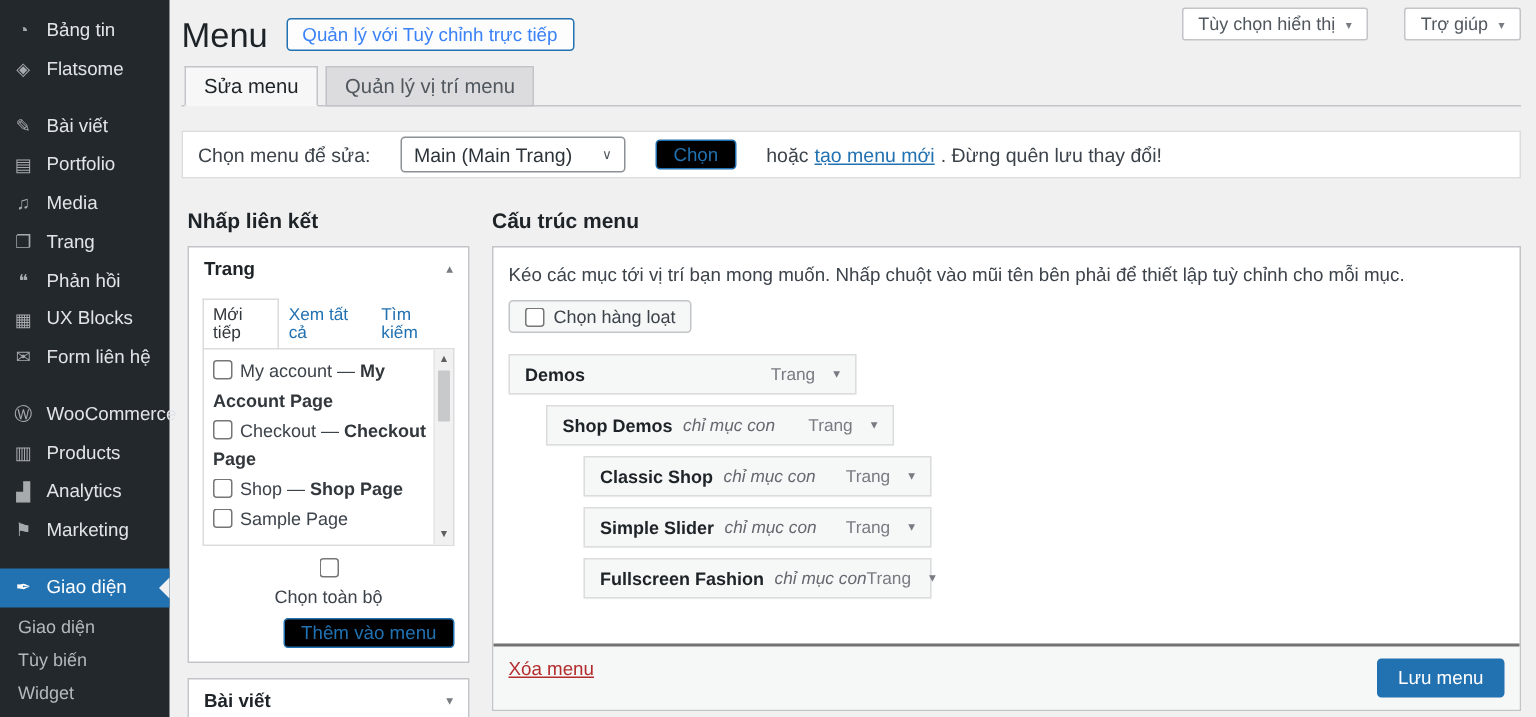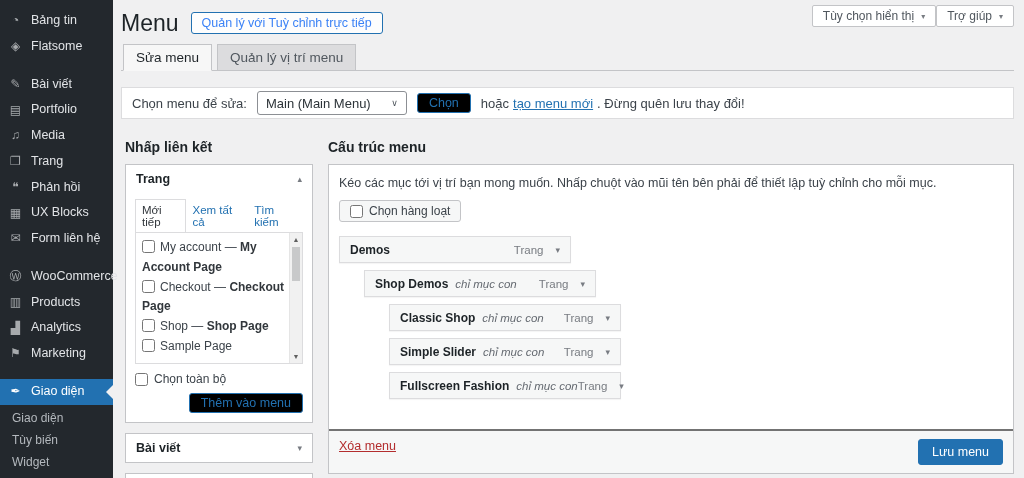--- a/index.html
+++ b/index.html
@@ -22,39 +22,39 @@
   .sb-item.active .icon{ color:#fff; }
   .sb-item.active::after{ content:""; position:absolute; right:0; top:50%;
     margin-top:-7px; border:7px solid transparent; border-right-color:#f0f0f1; }
   .sb-sub{ padding:2px 0 6px; }
   .sb-sub-item{ padding:4px 8px 4px 12px; color:#b4b9be; font-size:12px; cursor:pointer;}
   .sb-sub-item.current{ color:#fff; font-weight:bold; }
 
   
   .main{ margin-left:113px; height:478px; position:relative; padding:0 10px 0 8px; }
 
-  .screen-meta{ position:absolute; top:5px; right:10px; display:flex; gap:0; }
+  .screen-meta{ position:absolute; top:5px; right:10px; display:flex; gap:24px; }
   .meta-btn{ background:#fff; border:1px solid #c3c4c7; border-radius:2px;
     padding:3px 10px; font-size:12px; color:#50575e; display:flex; align-items:center;
     gap:7px; cursor:pointer; }
   .caret-sm{ font-size:8px; color:#787c82; }
 
   .header-row{ padding-top:10px; display:flex; align-items:center; gap:12px; }
   h1{ font-size:23px; font-weight:400; color:#1d2327; line-height:26px; }
   .btn-outline{ background:#fdfdfd; border:1px solid #2271b1; color:#3b82f6;
     border-radius:3px; padding:3px 10px; font-size:12.5px; cursor:pointer;
     font-family:inherit; }
 
   .nav-tabs{ margin-top:8px; border-bottom:1px solid #c3c4c7; display:flex; padding-left:2px;}
   .nav-tab{ padding:5px 12px; font-size:13.5px; border:1px solid #c3c4c7;
     margin:0 5px -1px 0; background:#dcdcde; color:#50575e; cursor:pointer; }
   .nav-tab.active{ background:#f7f7f7; color:#1d2327; border-bottom-color:#f7f7f7; }
 
   .manage-menus{ margin-top:16px; background:#fff; border:1px solid #dcdcde;
-    padding:3px 10px; display:flex; align-items:center; gap:10px; height:32px;}
+    padding:3px 10px; display:flex; align-items:center; gap:20px; height:32px;}
   .select-box{ width:150px; height:24px; border:1px solid #8c8f94; border-radius:3px;
     background:#fff; display:flex; align-items:center; justify-content:space-between;
     padding:0 8px; color:#2c3338; cursor:pointer; }
   .select-chevron{ font-size:9px; color:#50575e; }
   .btn-small{ background:#000000; border:1px solid #2271b1; color:#2271b1;
     border-radius:3px; padding:2px 11px; font-size:12.5px; cursor:pointer;
     font-family:inherit;}
   .manage-text{ display:flex; align-items:center; gap:4px; color:#3c434a; }
   .link{ color:#2271b1; text-decoration:underline; }
 
@@ -80,21 +80,21 @@
   .page-item input{ margin-right:5px; vertical-align:-2px; }
   .bold-part{ font-weight:700; color:#32373c; }
   .scrollbar{ position:absolute; right:0; top:0; bottom:0; width:13px;
     background:#f1f1f1; border-left:1px solid #e5e5e5; }
   .sb-arrow{ height:13px; display:flex; align-items:center; justify-content:center;
     font-size:7px; color:#606060; cursor:pointer; }
   .sb-arrow.down{ position:absolute; bottom:0; left:0; right:0; }
   .sb-thumb{ position:absolute; top:14px; left:2px; right:2px; height:34px;
     background:#c8c9ca; cursor:grab; }
   .select-all-row{ margin-top:8px; display:flex; align-items:center; gap:6px;
-    font-size:12px; color:#3c434a; }
+    font-size:12px; color:#3c434a;flex-direction:column; }
   .add-btn-row{ text-align:right; margin-top:7px; }
 
   
   .menu-panel{ background:#fff; border:1px solid #c3c4c7; height:310px;
     display:flex; flex-direction:column; }
   .name-row{ display:flex; align-items:center; gap:12px; padding:8px 10px;
     border-bottom:1px solid #dcdcde; flex:none; }
   .name-row label{ color:#3c434a; font-size:12.5px; }
   .name-input{ width:220px; height:25px; border:1px solid #8c8f94; border-radius:3px;
     padding:0 8px; font-size:13px; color:#2c3338; font-family:inherit; }
@@ -208,21 +208,21 @@
   </div>
 
   <div class="nav-tabs">
     <div class="nav-tab active">Sửa menu</div>
     <div class="nav-tab">Quản lý vị trí menu</div>
   </div>
 
   <div class="manage-menus">
     <span>Chọn menu để sửa:</span>
     <div class="select-box">
-      <span>Main (Main Menu)</span>
+      <span>Main (Main Trang)</span>
       <span class="select-chevron">∨</span>
     </div>
     <button class="btn-small">Chọn</button>
     <span class="manage-text">
       <span>hoặc</span>
       <a class="link">tạo menu mới</a>
       <span>. Đừng quên lưu thay đổi!</span>
     </span>
   </div>
 

